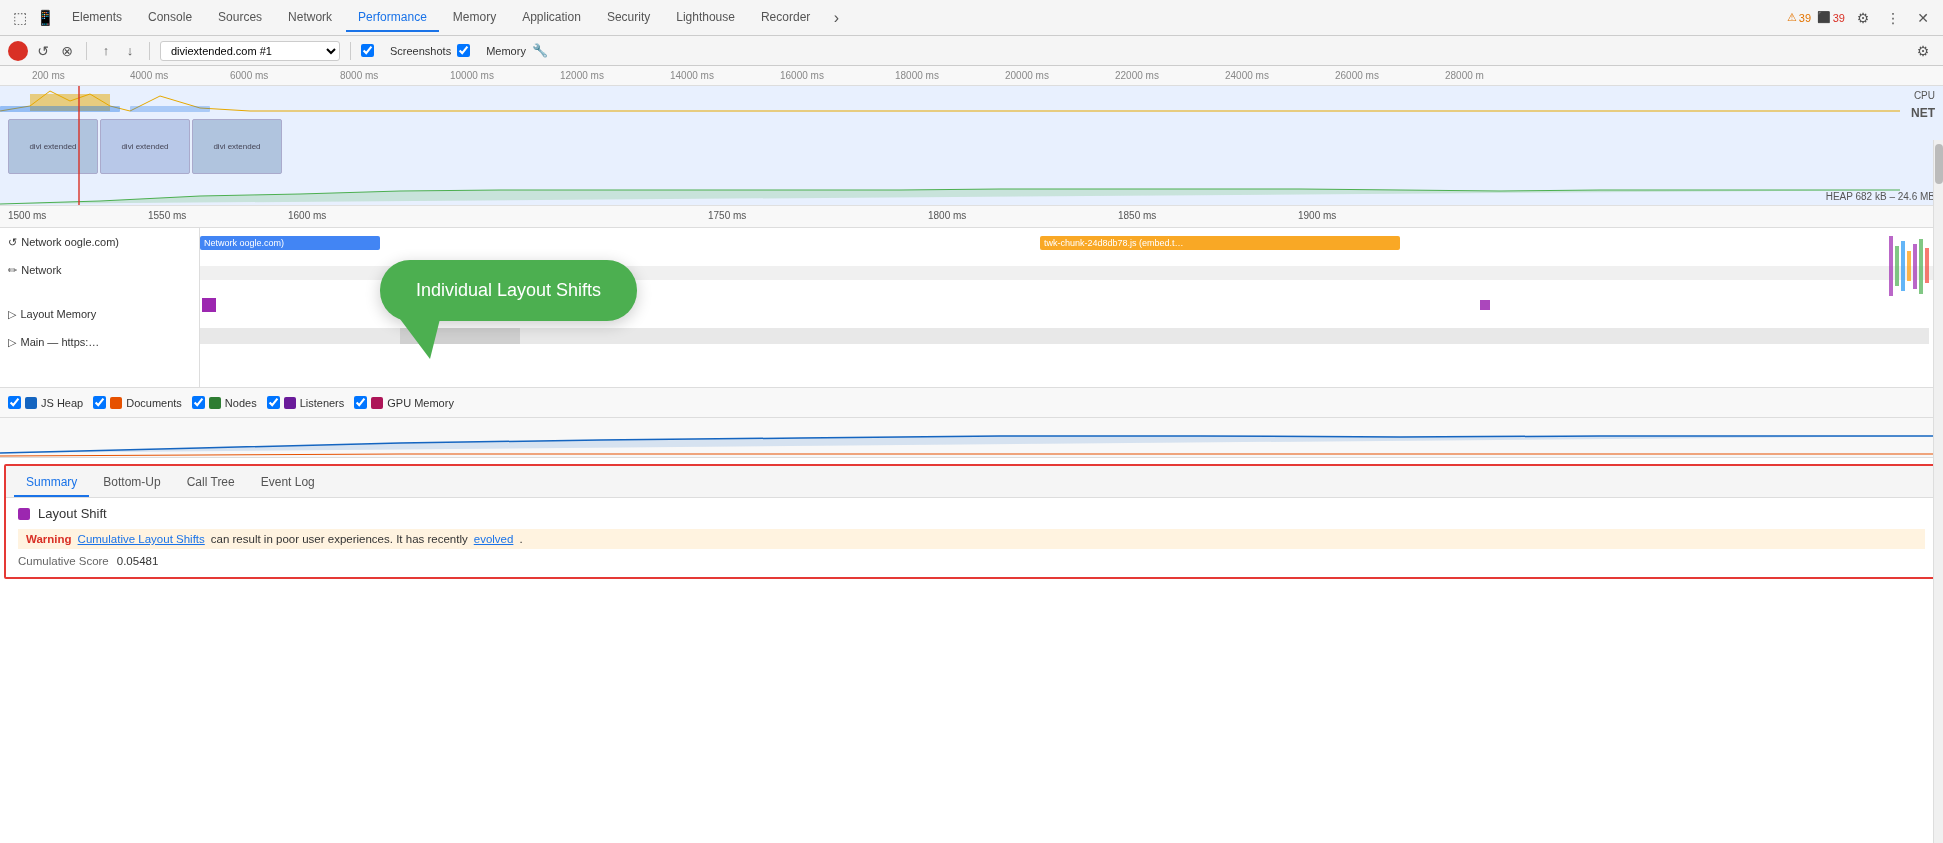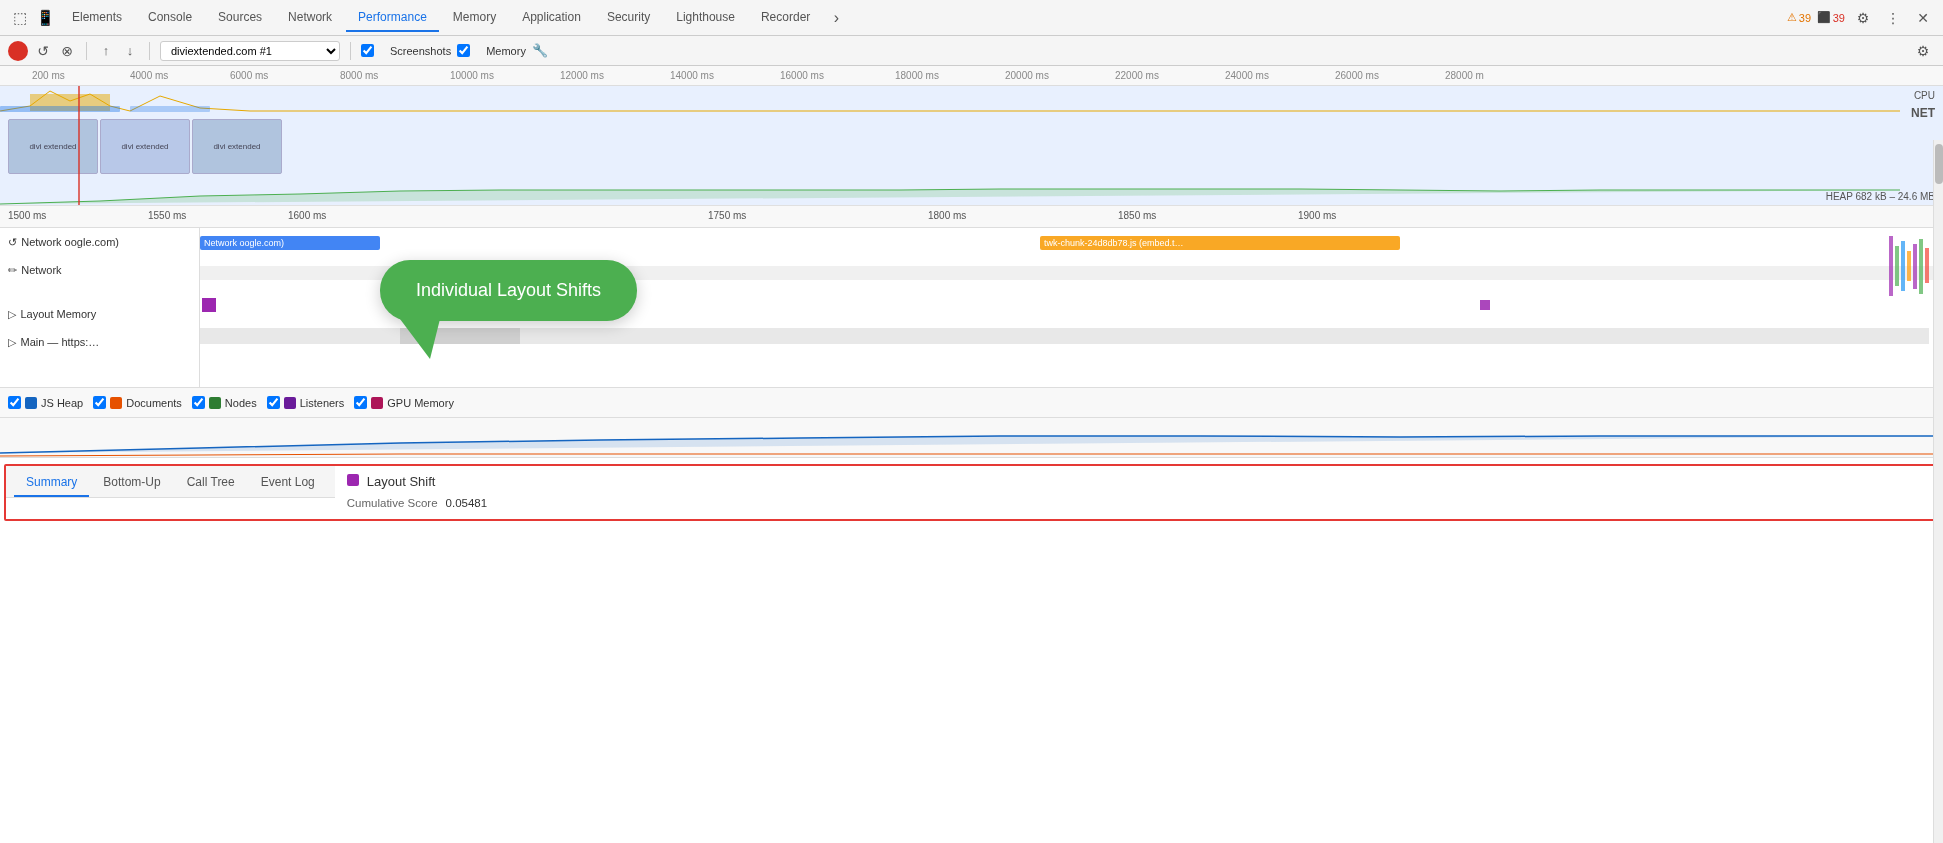--- a/index.html
+++ b/index.html
@@ -299,21 +299,21 @@
       color: #1a73e8;
       border-bottom: 2px solid #1a73e8;
     }
     .bottom-content {
       flex: 1;
       padding: 8px 12px;
       background: #fff;
     }
     .layout-shift-title {
       display: flex;
-      align-items: flex-start;
+      align-items: center;
       gap: 8px;
       font-size: 13px;
       font-weight: 500;
       margin-bottom: 8px;
     }
     .purple-square {
       width: 12px;
       height: 12px;
       background: #9c27b0;
       border-radius: 2px;
@@ -598,36 +598,43 @@
   </label>
 </div>
 
 <div style="height:40px;background:#f8f8f8;border-bottom:1px solid #ddd;position:relative;">
   <svg width="100%" height="40">
     <polyline points="0,35 200,30 400,25 600,22 800,20 1000,18 1200,18 1400,19 1600,18 1800,18 1943,18" fill="rgba(21,101,192,0.15)" stroke="#1565c0" stroke-width="1.5"></polyline>
     <polyline points="0,38 200,37 400,36 600,36 800,36 1000,36 1200,36 1400,36 1600,36 1800,36 1943,36" fill="none" stroke="#e65100" stroke-width="1"></polyline>
   </svg>
 </div>
 
-<div style="margin:6px 4px 4px 4px;border:2px solid #e53935;border-radius:2px;display:flex;flex-direction:row;flex:1;background:#fff;">
+<div style="margin:6px 4px 4px 4px;border:2px solid #e53935;border-radius:2px;display:flex;flex-direction:column;flex:1;background:#fff;">
 
   <div class="bottom-tabs">
     <div class="bottom-tab active">Summary</div>
     <div class="bottom-tab">Bottom-Up</div>
     <div class="bottom-tab">Call Tree</div>
     <div class="bottom-tab">Event Log</div>
   </div>
 
   <div class="bottom-content">
 
     <div class="layout-shift-title">
       <div class="purple-square"></div>
       <span>Layout Shift</span>
     </div>
 
+    <div class="warning-row">
+      <span class="warning-text">Warning</span>
+      <span class="warning-link">Cumulative Layout Shifts</span>
+      <span>can result in poor user experiences. It has recently</span>
+      <span class="warning-link">evolved</span>
+      <span>.</span>
+    </div>
 
     <div class="score-row">
       <span>Cumulative Score</span>
       <span class="score-val">0.05481</span>
     </div>
   </div>
 </div>
 
 <div style="position:absolute;right:0;top:140px;bottom:0;width:10px;background:#f0f0f0;border-left:1px solid #ddd;">
   <div style="width:8px;height:40px;background:#bbb;border-radius:4px;margin:4px auto;"></div>

